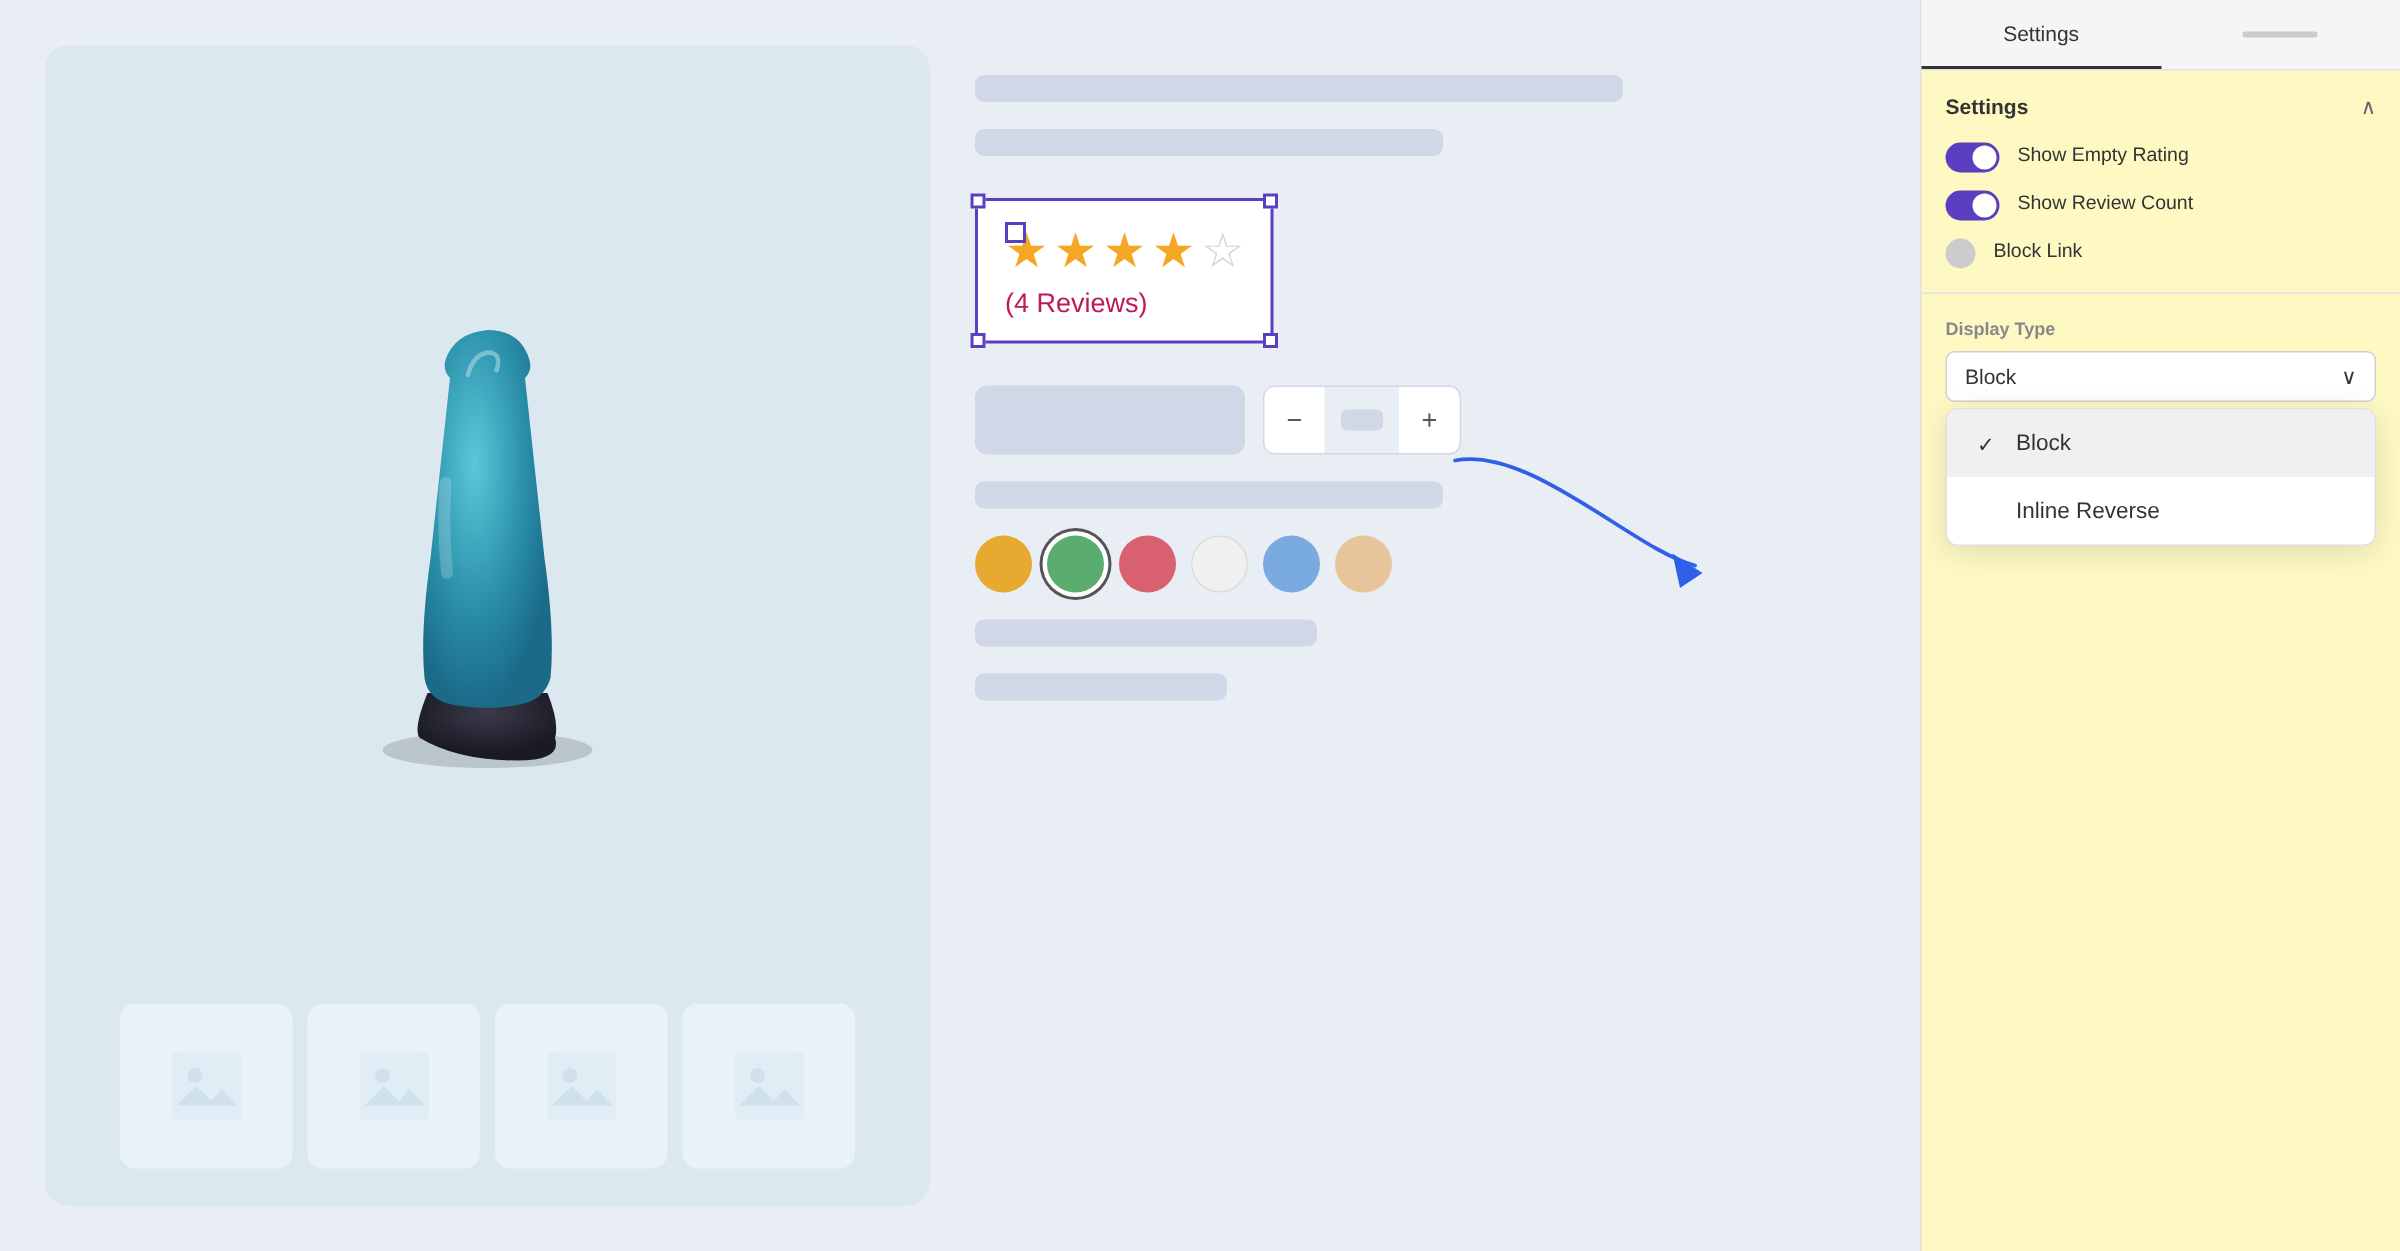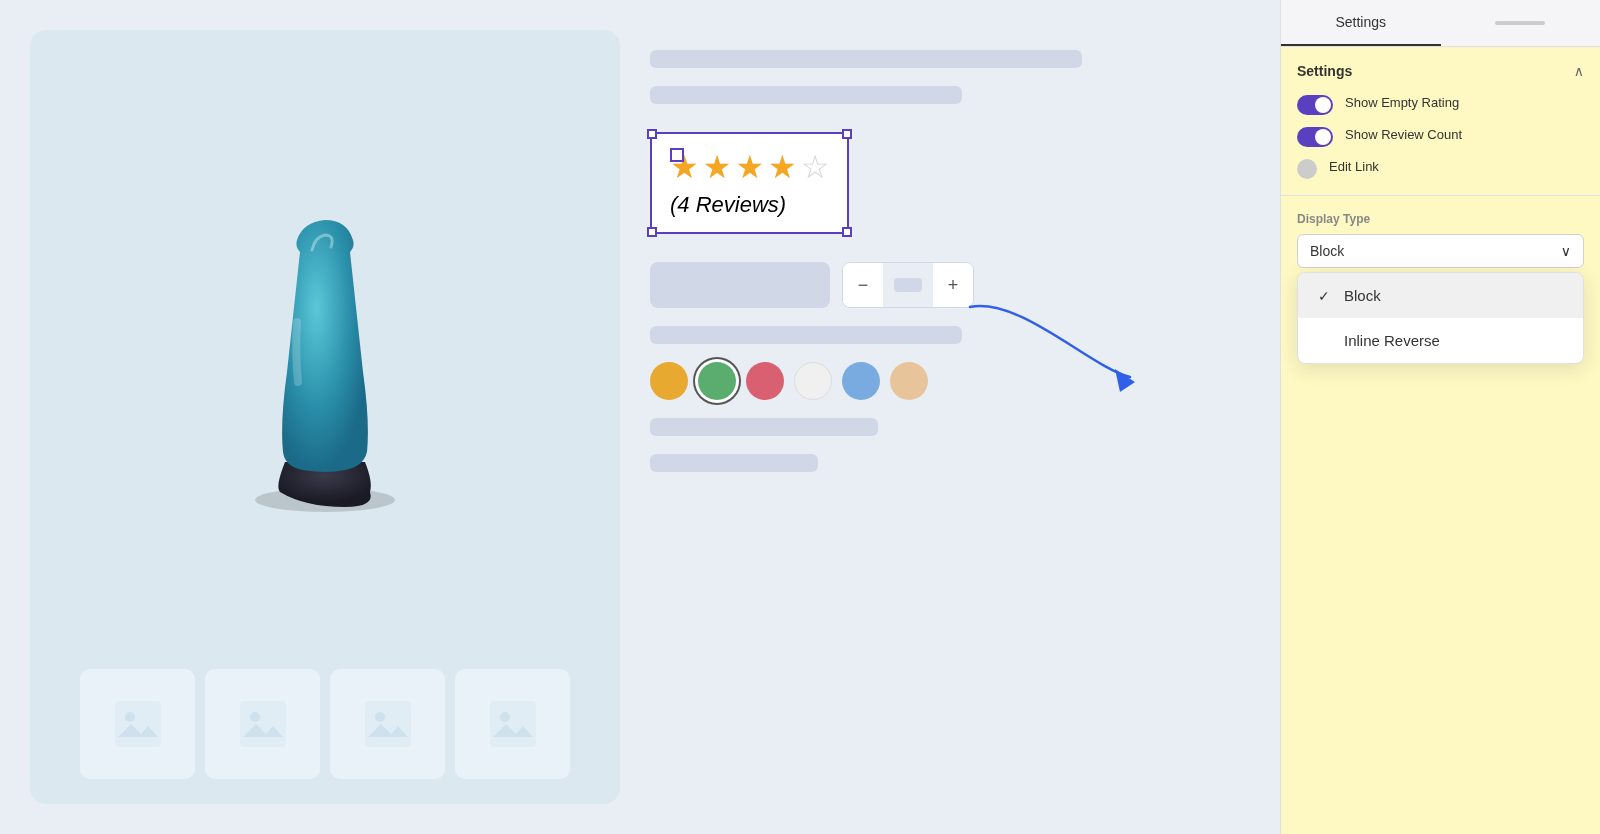--- a/index.html
+++ b/index.html
@@ -130,24 +130,23 @@
     }
 
     .star {
       font-size: 32px;
     }
 
     .star.filled { color: #f5a623; }
     .star.empty { color: #d4d4d4; }
 
     .review-count {
-      font-size: 22px;
+      font-size: 18px;
       font-weight: 500;
-      color: #000000;
-      font-style: italic;
+      color: #be185d;
     }
 
     
     .quantity-row {
       display: flex;
       gap: 12px;
       align-items: center;
     }
 
     .add-to-cart-btn {
@@ -548,21 +547,21 @@
 
     <div class="toggle-row">
       <div class="toggle on">
         <div class="toggle-knob"></div>
       </div>
       <span class="toggle-label">Show Review Count</span>
     </div>
 
     <div class="toggle-row">
       <div class="toggle-circle"></div>
-      <span class="toggle-label">Edit Link</span>
+      <span class="toggle-label">Block Link</span>
     </div>
   </div>
 
   <div class="display-section">
     <div class="display-type-label">Display Type</div>
 
     <div class="select-box">
       <span>Block</span>
       <span>∨</span>
     </div>

